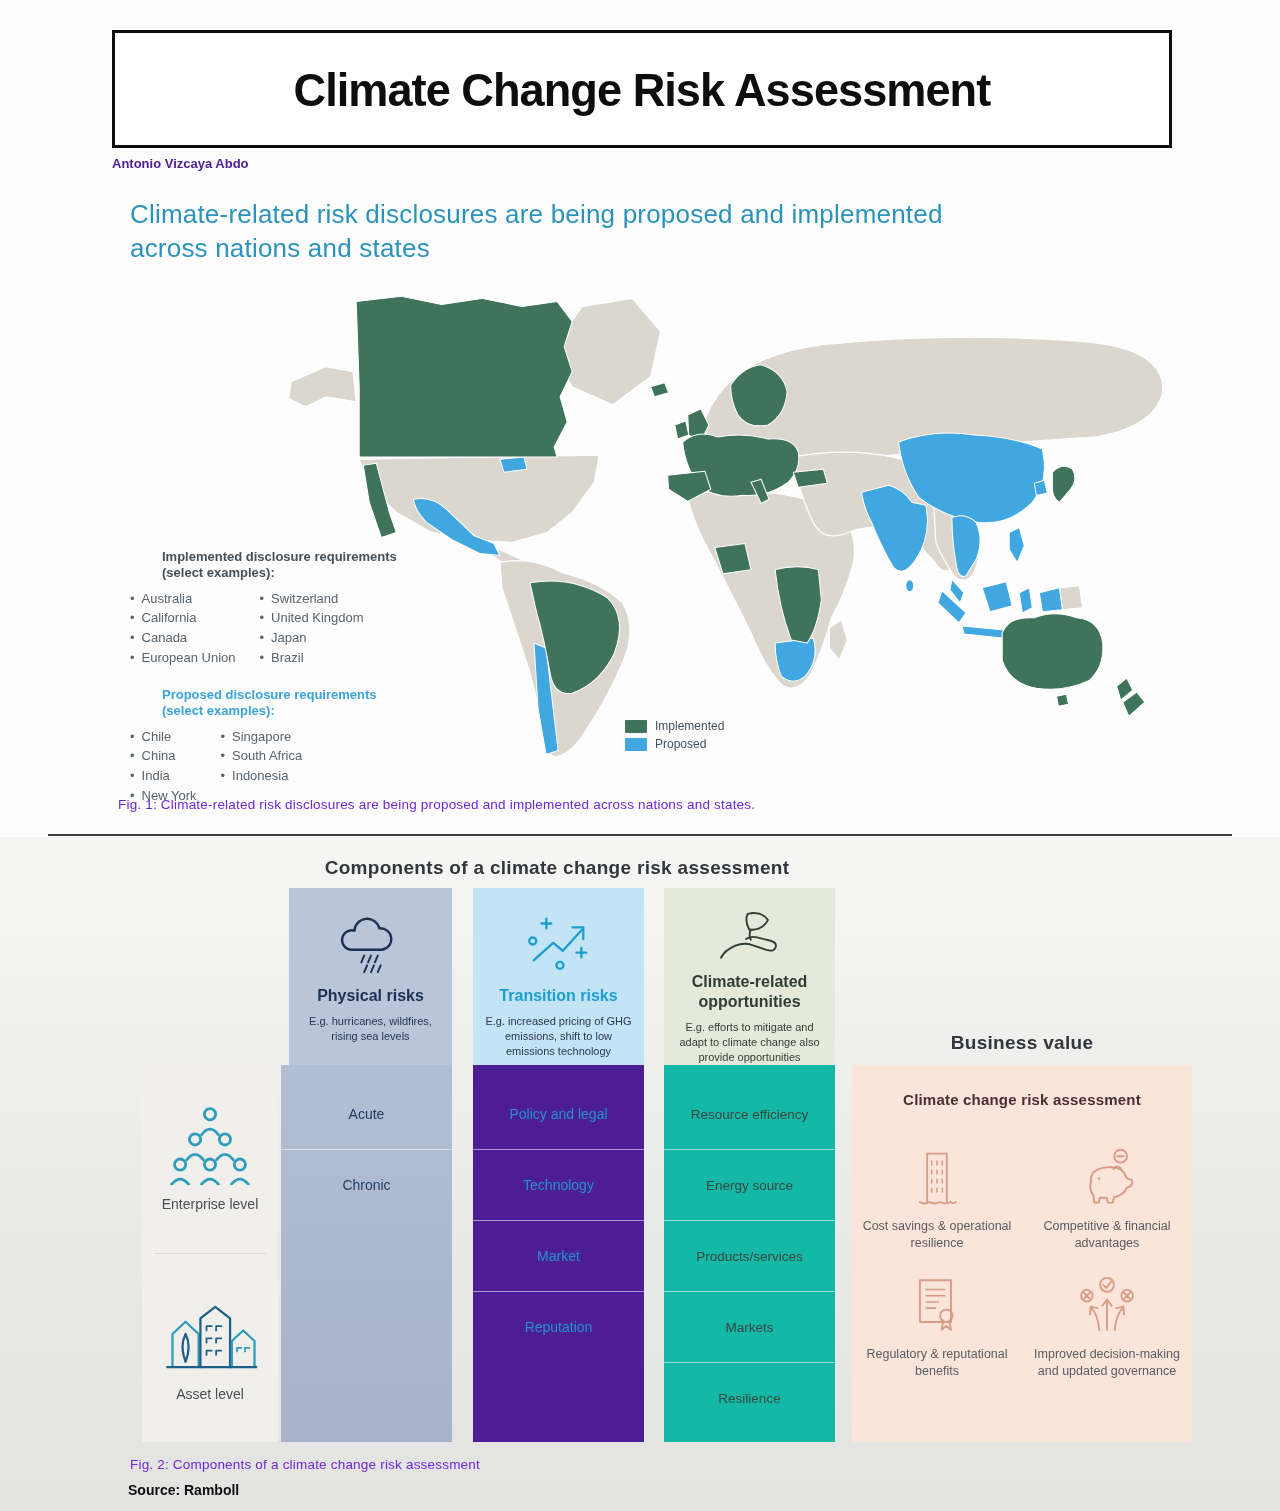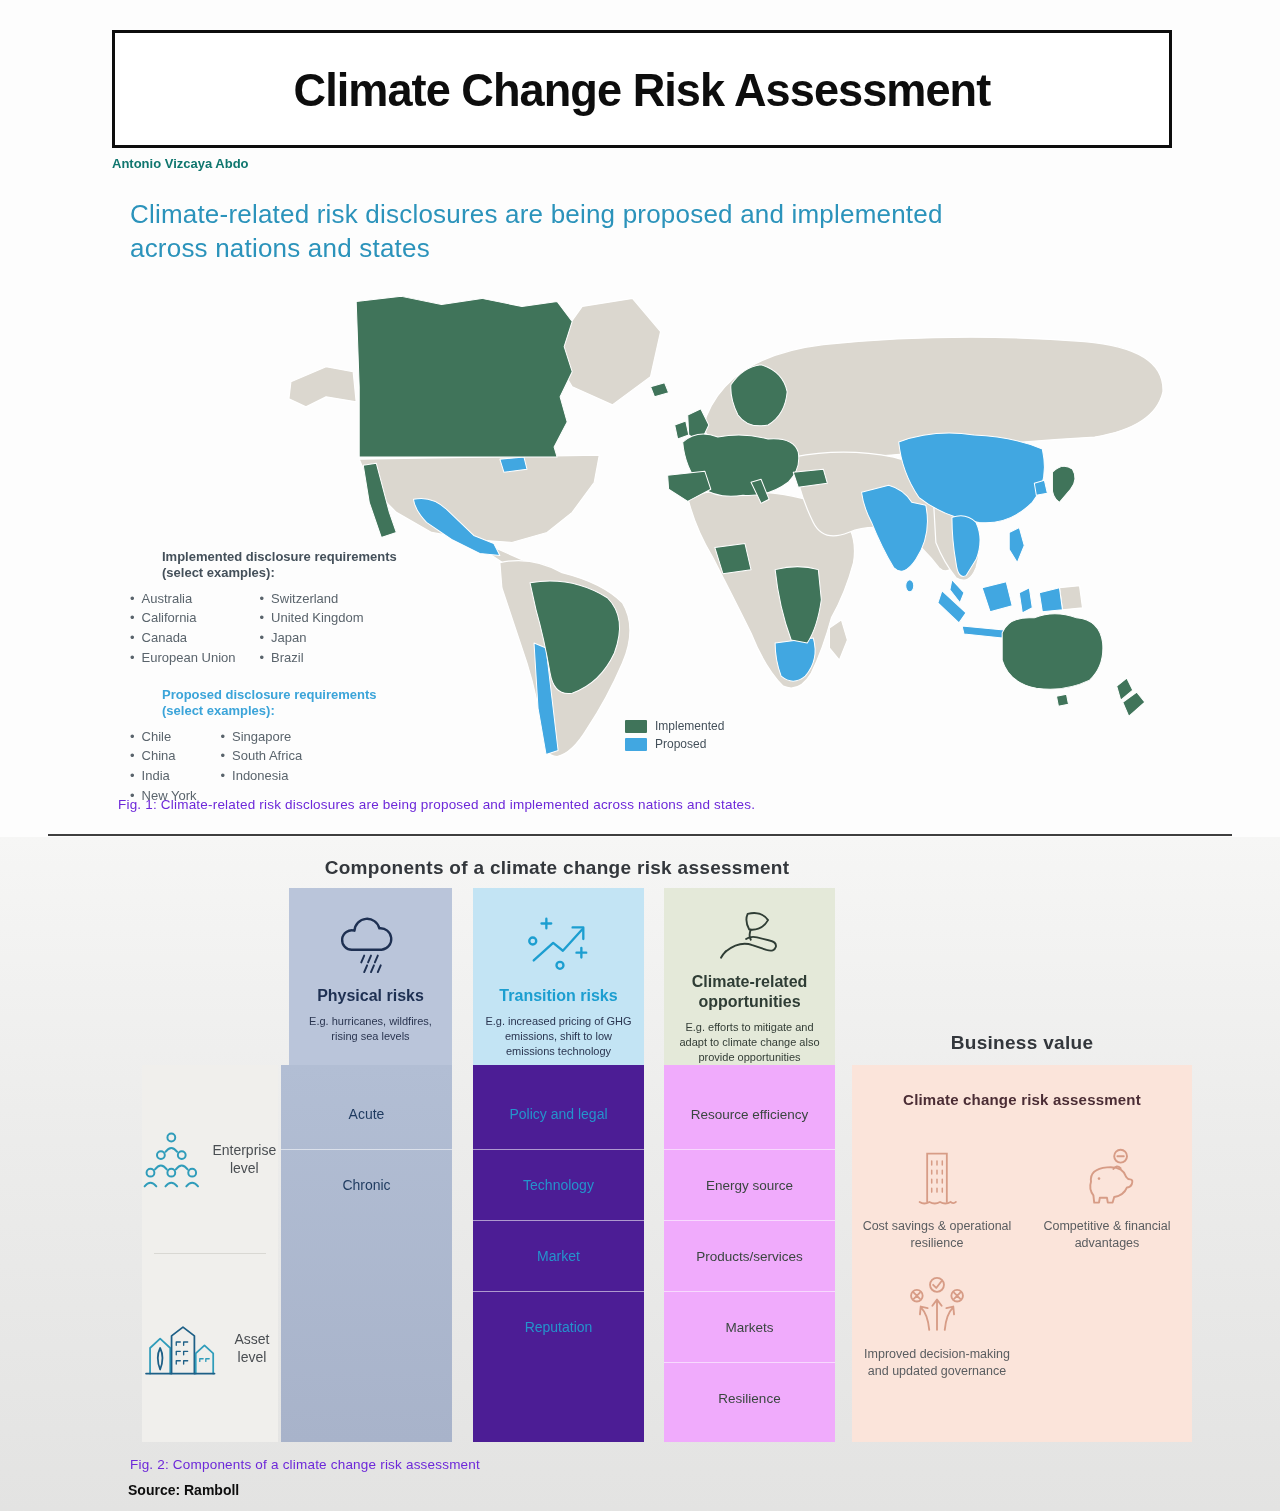--- a/index.html
+++ b/index.html
@@ -5,21 +5,21 @@
   html,body{margin:0;padding:0;}
   body{width:1280px;height:1511px;position:relative;background:#fdfdfd;
        font-family:"Liberation Sans","DejaVu Sans",sans-serif;color:#333;overflow:hidden;}
   .abs{position:absolute;}
 
   
   .title-box{left:112px;top:30px;width:1054px;height:112px;border:3px solid #0d0d0d;background:#fff;
              display:flex;align-items:center;justify-content:center;}
   .title-box h1{margin:0;font-size:47px;font-weight:bold;color:#0d0d0d;letter-spacing:-1px;
                 transform:scaleX(.96);white-space:nowrap;}
-  .author{left:112px;top:156px;font-size:13px;font-weight:bold;color:#0f766e;}
+  .author{left:112px;top:156px;font-size:13px;font-weight:bold;color:#4c1d95;}
   .headline{left:130px;top:197px;width:820px;font-size:26px;line-height:1.32;color:#2b93bb;letter-spacing:.2px;}
 
   
   .map-wrap{left:100px;top:285px;width:1080px;height:510px;}
   .map-legend{left:130px;top:549px;width:300px;font-size:13px;}
   .leg-head{font-weight:bold;color:#44505a;line-height:1.25;padding-left:32px;}
   .leg-head.blue{color:#3ba4d9;}
   .cols{display:flex;gap:24px;margin:9px 0 20px 0;}
   .col{display:flex;flex-direction:column;gap:3px;color:#5a646c;line-height:1.3;}
   .li::before{content:"•";margin-right:7px;color:#5a646c;}
@@ -30,36 +30,36 @@
   .divider{left:48px;top:834px;width:1184px;height:2px;background:#3f3f3f;}
 
   
   .section2-bg{left:0;top:837px;width:1280px;height:674px;
                background:linear-gradient(180deg,#f6f6f5 0%,#ececeb 45%,#e3e3e2 100%);}
   .fig2-heading{left:217px;top:857px;width:680px;text-align:center;font-size:19px;font-weight:bold;color:#33373c;letter-spacing:.3px;}
   .bv-heading{left:852px;top:1032px;width:340px;text-align:center;font-size:19px;font-weight:bold;color:#33373c;letter-spacing:.3px;}
 
   .col-levels{left:142px;top:1065px;width:136px;height:377px;background:#f0efec;
               display:flex;flex-direction:column;}
-  .level-cell{flex:1;display:flex;flex-direction:row;align-items:center;justify-content:center;gap:10px;}
+  .level-cell{flex:1;display:flex;flex-direction:column;align-items:center;justify-content:center;gap:10px;}
   .level-div{height:1px;background:#d9d8d3;margin:0 12px;}
   .level-label{font-size:14px;color:#4a4e52;text-align:center;line-height:1.3;}
 
   .riskcol{width:171px;}
   .riskcol .hdr{height:177px;display:flex;flex-direction:column;align-items:center;padding-top:18px;box-sizing:border-box;}
   .riskcol .bdy{height:377px;box-sizing:border-box;padding-top:14px;display:flex;flex-direction:column;}
   .col-physical{left:281px;top:888px;}
   .col-physical .hdr{background:#bac5da;margin-left:8px;}
   .col-physical .bdy{background:linear-gradient(180deg,#b2bed4 0%,#a8b3ca 100%);}
   .col-transition{left:473px;top:888px;}
   .col-transition .hdr{background:#c3e4f4;}
   .col-transition .bdy{background:#4c1d95;}
   .col-opportunity{left:664px;top:888px;}
   .col-opportunity .hdr{background:#e4e9d9;}
-  .col-opportunity .bdy{background:#f0abfc;}
+  .col-opportunity .bdy{background:#14b8a6;}
   .colTitle{margin-top:10px;font-size:16px;font-weight:bold;text-align:center;line-height:1.25;}
   .t-phys{color:#1e3052;}
   .t-trans{color:#1c9ed0;}
   .t-opp{color:#2f3d35;}
   .colSub{margin-top:8px;font-size:11px;text-align:center;line-height:1.35;color:#2a3550;padding:0 10px;}
   .col-opportunity .colSub{color:#333d36;}
   .row{height:70px;display:flex;align-items:center;justify-content:center;font-size:14px;}
   .row.divided{border-bottom:1px solid rgba(255,255,255,.55);}
   .col-physical .row{color:#1e3a5f;}
   .col-transition .row{color:#2493cc;}
@@ -304,20 +304,29 @@
         <circle cx="57" cy="12" r="8"></circle>
           <path d="M53,12 h8"></path>
         <path d="M20,44 Q18,28 40,26 Q60,24 64,38 Q66,41 69,41 Q73,41 71,47 Q69,51 65,51 Q61,61 49,63 L47,70 L41,70 L40,64 L31,64 L30,70 L24,70 L23,61 Q17,53 20,44 Z"></path>
         <path d="M48,28 Q52,22 57,27"></path>
         <circle cx="30" cy="40" r="1.6" fill="#d79c86" stroke="none"></circle>
       </svg>
       <div class="bv-label">Competitive &amp; financial advantages</div>
     </div>
     <div class="bv-item">
       <svg width="62" height="62" viewBox="0 0 80 80" fill="none" stroke="#d79c86" stroke-width="2.4" stroke-linecap="round" stroke-linejoin="round">
+        <path d="M18,8 H58 V62 H18 Z"></path>
+        <path d="M26,20 H50 M26,28 H50 M26,36 H42 M26,44 H38" stroke-width="2"></path>
+        <circle cx="52" cy="54" r="8"></circle>
+        <path d="M48,60 L46,72 L52,67 L58,72 L56,60"></path>
+      </svg>
+      <div class="bv-label">Regulatory &amp; reputational benefits</div>
+    </div>
+    <div class="bv-item">
+      <svg width="62" height="62" viewBox="0 0 80 80" fill="none" stroke="#d79c86" stroke-width="2.4" stroke-linecap="round" stroke-linejoin="round">
         <circle cx="40" cy="14" r="9"></circle>
           <path d="M35,14 L39,18 L46,9"></path>
         <circle cx="14" cy="28" r="7.5"></circle>
           <path d="M10,24 L18,32 M18,24 L10,32"></path>
         <circle cx="66" cy="28" r="7.5"></circle>
           <path d="M62,24 L70,32 M70,24 L62,32"></path>
         <path d="M40,72 V34 M34,41 L40,33 L46,41"></path>
         <path d="M30,72 Q28,52 20,44 M18,52 L19,42 L28,44"></path>
         <path d="M50,72 Q52,52 60,44 M62,52 L61,42 L52,44"></path>
       </svg>

